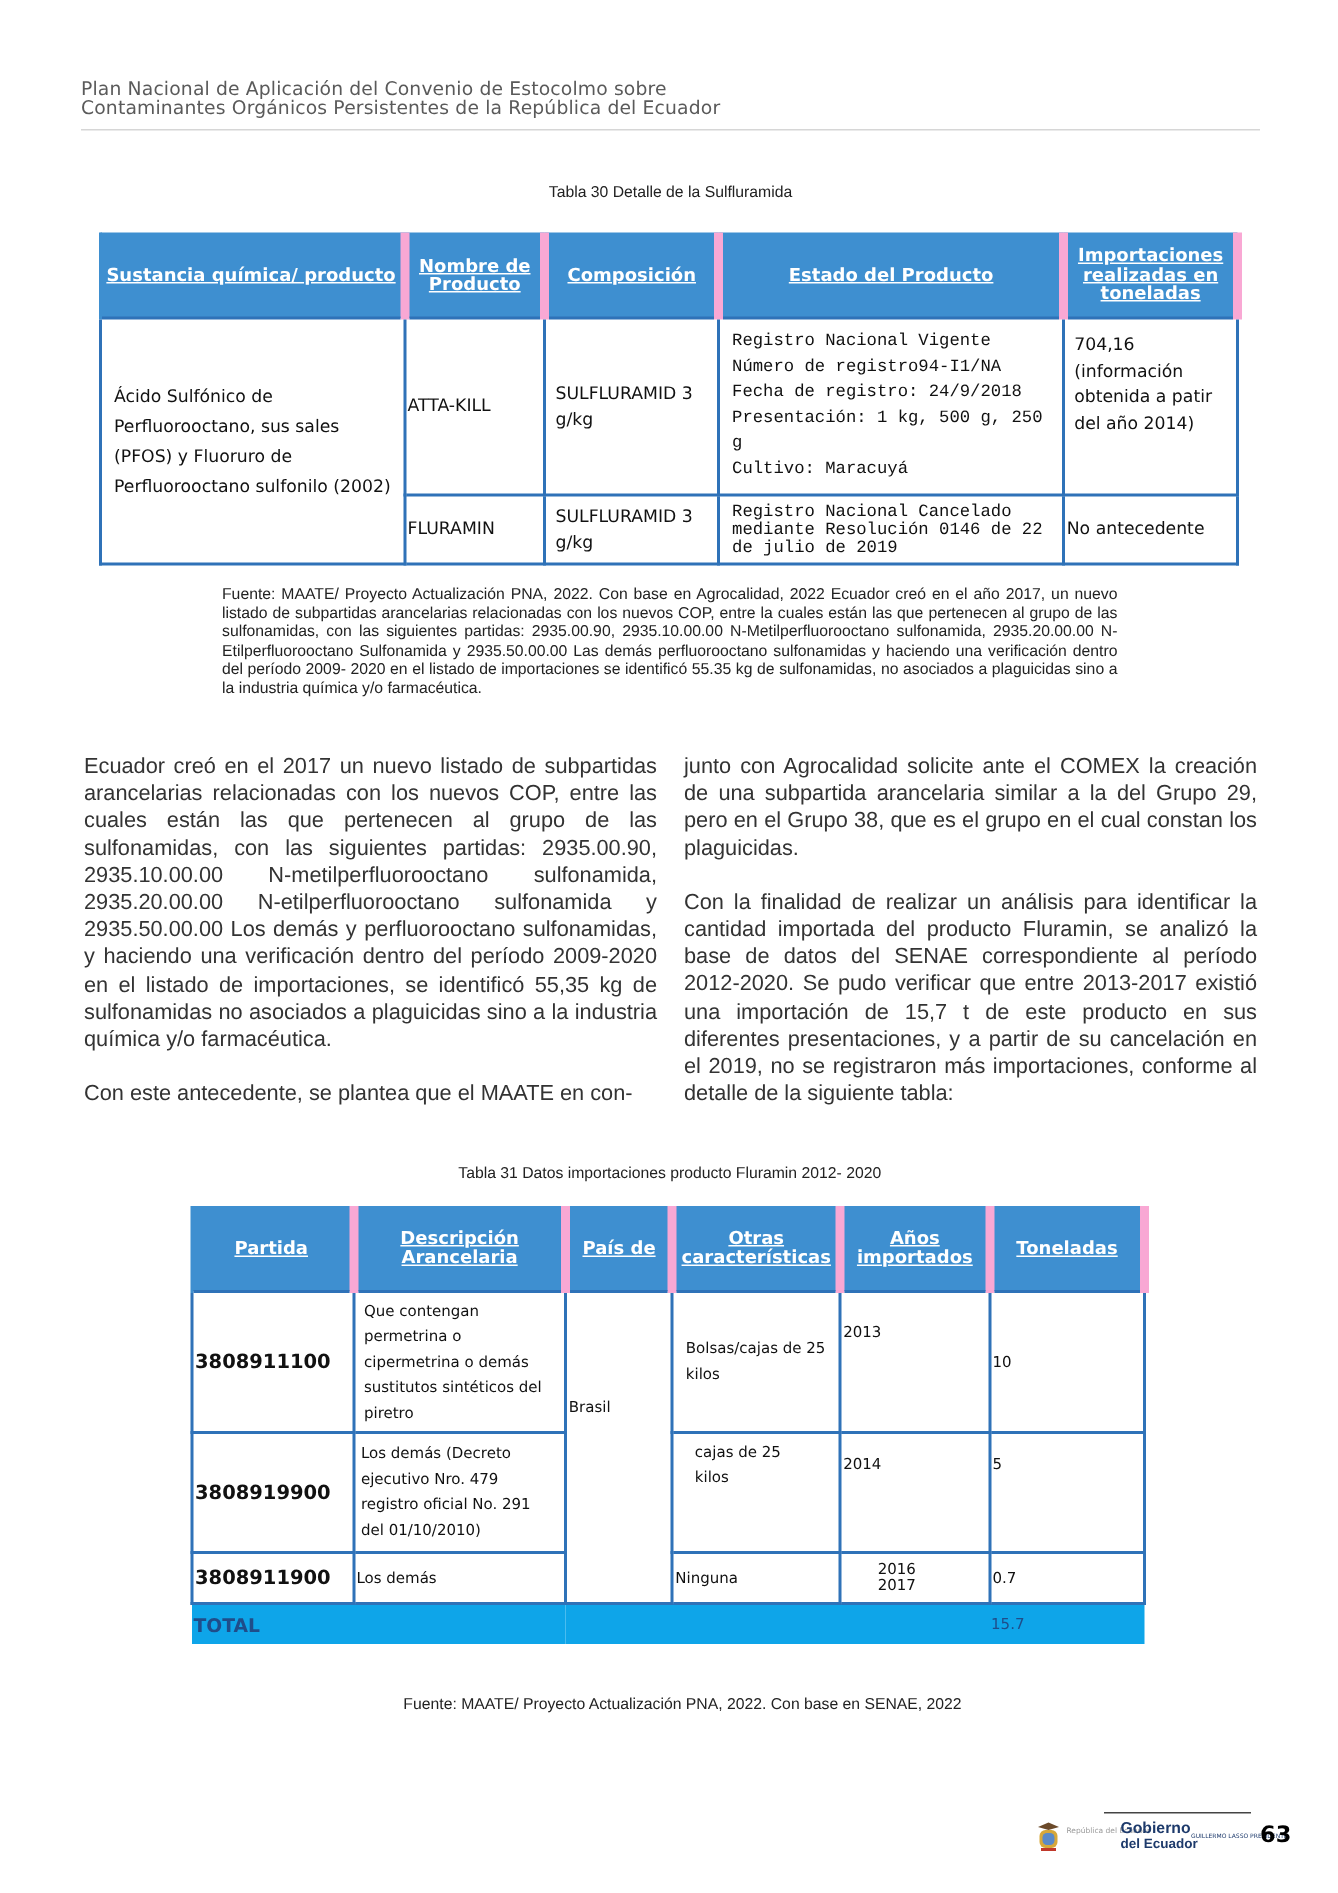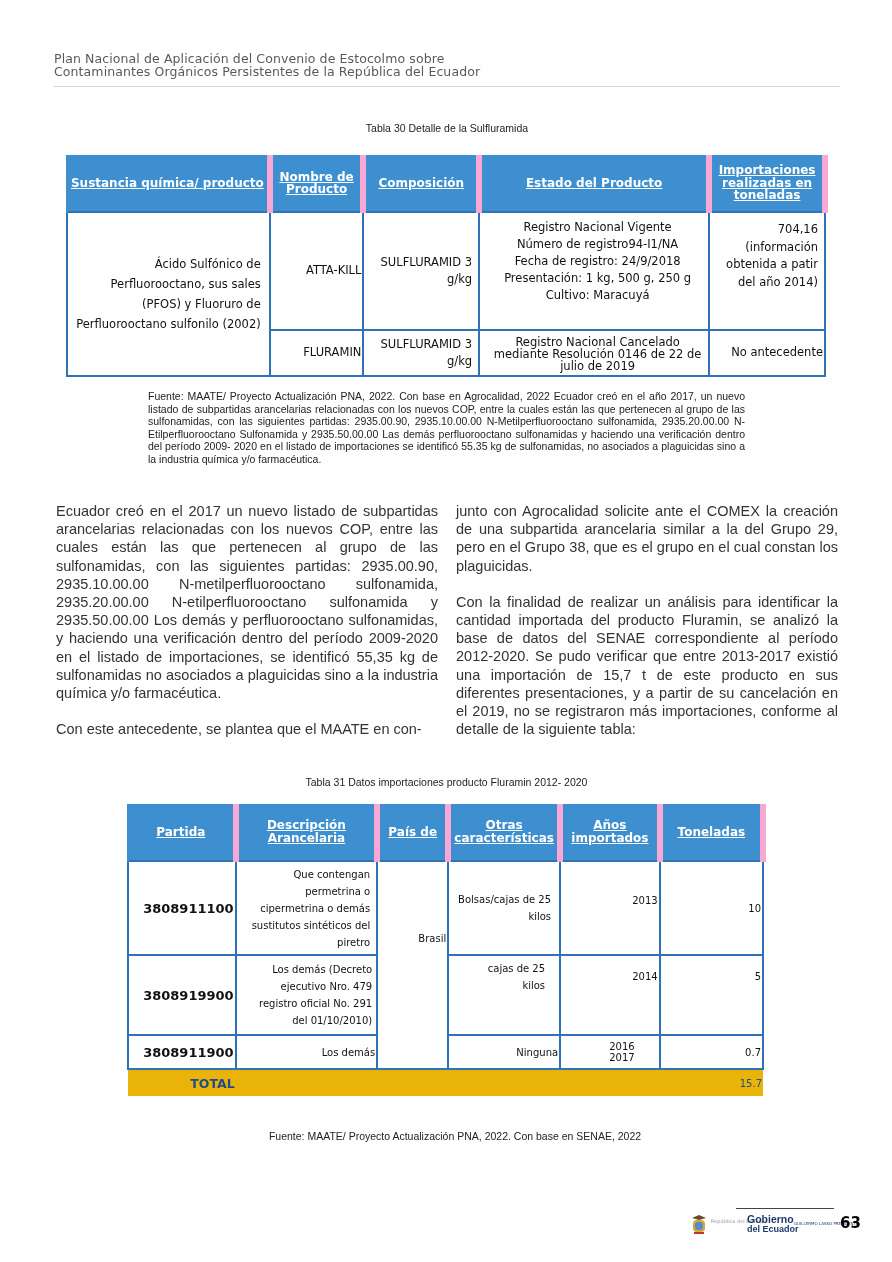--- a/index.html
+++ b/index.html
@@ -3,35 +3,35 @@
 <meta charset="utf-8">
 <style>
   html, body { margin:0; padding:0; background:#ffffff; }
   body { width:892px; height:1262px; position:relative; overflow:hidden; font-family:"DejaVu Sans", sans-serif; color:#222; }
   .header { position:absolute; left:54px; top:52px; width:786px; }
   .header .line { font-family:"DejaVu Sans", sans-serif; font-size:12.5px; color:#5a5a5a; line-height:13px; letter-spacing:0.1px; }
   .header-rule { position:absolute; left:54px; top:86px; width:786px; height:1px; background:#d6d6d6; }
   .caption { position:absolute; font-family:"Liberation Sans", sans-serif; font-size:10.5px; color:#222; text-align:center; }
   table { border-collapse:collapse; position:absolute; font-family:"DejaVu Sans", sans-serif; }
   th { background:#3e8fd0; color:#fff; font-weight:bold; font-size:12px; line-height:12.5px; border-left:2px solid #3e8fd0; border-right:6px solid #f9a8d4;text-decoration:underline; }
-  td { border:2px solid #2f72b8; font-size:11.5px; line-height:17.5px; text-align:right; color:#111; vertical-align:middle; background:#fff; }
+  td { border:2px solid #2f72b8; font-size:11.5px; line-height:17.5px; text-align:left; color:#111; vertical-align:middle; background:#fff; }
   
   #t30 { left:66px; top:155px; width:762px; }
   #t30 th { height:54px; }
-  #t30 td.estado { text-align:center; padding-left:8px; vertical-align:top; padding-top:6px; line-height:17px; }
+  #t30 td.estado { text-align:left; padding-left:8px; vertical-align:top; padding-top:6px; line-height:17px;font-family:Liberation Mono, monospace; }
   #t30 td.estado.cancel { line-height:12px; padding-top:2px; vertical-align:middle; }
   .fuente30 { position:absolute; left:148px; top:390px; width:597px; font-family:"Liberation Sans", sans-serif; font-size:10.5px; line-height:12.6px; text-align:justify; color:#222; }
   .body-col { position:absolute; top:502px; width:382px; font-family:"Liberation Sans", sans-serif; font-size:14.5px; line-height:18.2px; text-align:justify; color:#333; }
   .body-col p { margin:0 0 18px 0; }
   
   #t31 { left:127px; top:804px; width:639px; }
   #t31 th { height:54px; line-height:13px; }
   #t31 td { font-size:10px; line-height:17px; }
   #t31 td.partida { font-weight:bold; font-size:13px; }
-  #t31 tr.total td { background:#eab308; border:none; color:#1f4d8a; height:24px;margin-left:46px; }
+  #t31 tr.total td { background:#0ea5e9; border:none; color:#1f4d8a; height:24px;margin-left:46px; }
   #t31 tr.total td.total-label { font-weight:bold; font-size:12.5px; }
   .fuente31 { position:absolute; left:230px; top:1130px; width:450px; text-align:center; font-family:"Liberation Sans", sans-serif; font-size:10.5px; color:#222; }
   .footer-rule { position:absolute; left:736px; top:1208px; width:98px; height:1px; background:#444; }
   .footer { position:absolute; left:690px; top:1212px; height:28px; width:190px; }
   .shield { position:absolute; left:0; top:2px; width:18px; height:22px; }
   .rep-text { position:absolute; left:21px; top:6px; font-size:5px; color:#999; line-height:6px; }
   .gob { position:absolute; left:57px; top:2px; font-family:"Liberation Sans", sans-serif; font-weight:bold; color:#1d3a6b; font-size:10.5px; line-height:10px; }
   .gob .sub { font-size:9px; }
   .presi { position:absolute; left:104px; top:9px; font-size:4px; color:#1d3a6b; line-height:5px; }
   .pagenum { position:absolute; left:150px; top:2px; font-family:"DejaVu Sans", sans-serif; font-weight:bold; font-size:15px; color:#000000; }
@@ -114,21 +114,21 @@
     <th>País de</th>
     <th>Otras características</th>
     <th>Años importados</th>
     <th>Toneladas</th>
   </tr>
   <tr style="height:94px;">
     <td class="partida">3808911100</td>
     <td style="padding:0 6px;">Que contengan permetrina o cipermetrina o demás sustitutos sintéticos del piretro</td>
     <td rowspan="3" style="vertical-align:top; padding-top:68px;">Brasil</td>
     <td style="padding:0 8px;">Bolsas/cajas de 25 kilos</td>
-    <td style="vertical-align:top; padding-top:30px;">2013</td>
+    <td style="vertical-align:top; padding-top:18px;">2013</td>
     <td>10</td>
   </tr>
   <tr style="height:80px;">
     <td class="partida">3808919900</td>
     <td style="padding:0 4px;border-radius:30px;">Los demás (Decreto ejecutivo Nro. 479 registro oficial No. 291 del 01/10/2010)</td>
     <td style="vertical-align:top; padding:4px 14px 0;border-radius:25px;">cajas de 25 kilos</td>
     <td style="vertical-align:top; padding-top:12px;">2014</td>
     <td style="vertical-align:top; padding-top:12px;">5</td>
   </tr>
   <tr style="height:34px;">

